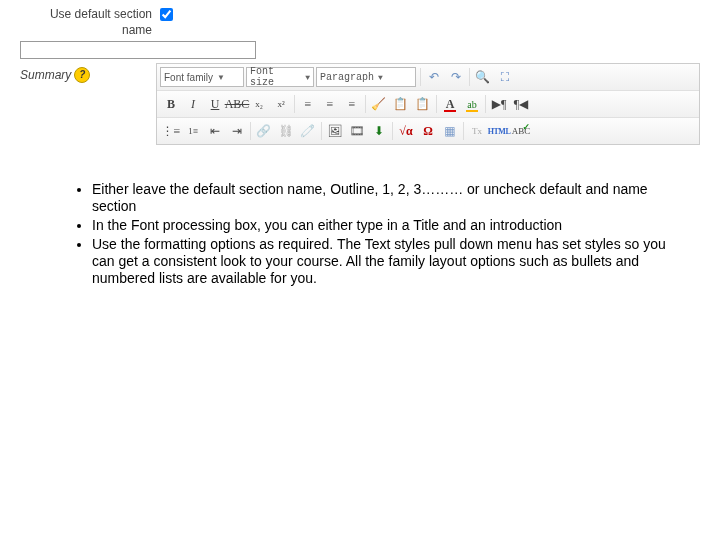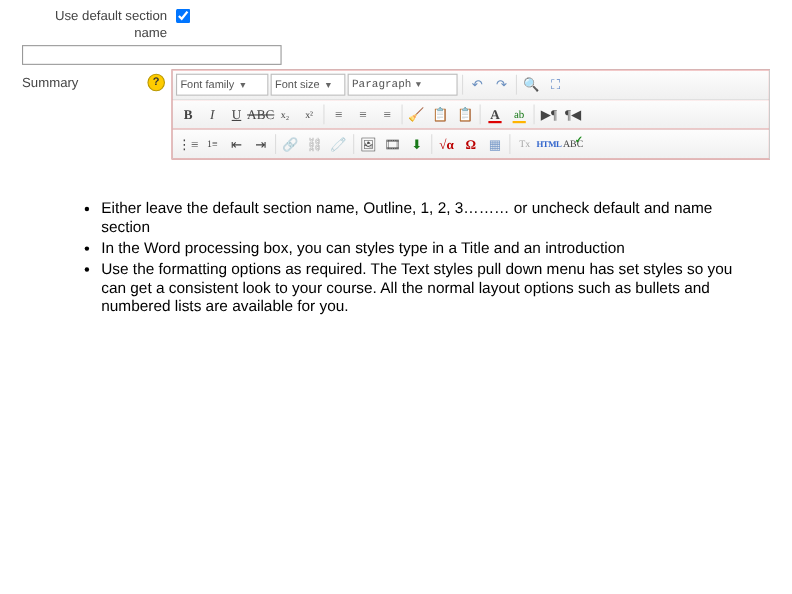--- a/index.html
+++ b/index.html
@@ -55,29 +55,30 @@
     color: #333;
     font-size: 10px;
     font-weight: bold;
     text-align: center;
     line-height: 14px;
     margin-left: 3px;
     vertical-align: middle;
   }
   .summary-label {
     display: flex;
-    justify-content: space-between;
+    justify-content: flex-start;
     align-items: flex-start;
     padding-top: 6px;
+    font-style: italic;
   }
   .editor-box {
     border: 1px solid #ccc;
     width: 542px;
     margin-top: 2px;
-    background: #ef4444;
+    background: #5eead4;
   }
   .editor-row {
     display: flex;
     flex-wrap: nowrap;
     align-items: center;
     border-bottom: 1px solid #e0e0e0;
     padding: 2px 3px;
     background: linear-gradient(#fdfdfd,#f0f0f0);
     height: 22px;
   }
@@ -92,21 +93,21 @@
     align-items: center;
     padding: 0 3px;
     color: #555;
   }
   .ed-select .arrow {
     margin-left: 4px;
     font-size: 8px;
     color: #666;
   }
   .sel-ff { width: 76px; }
-  .sel-fs { width: 60px; }
+  .sel-fs { width: 60px; font-family: Liberation Mono, monospace; }
   .sel-para { width: 92px; font-family: Liberation Mono, monospace; }
   .ed-sep {
     width: 1px;
     height: 18px;
     background: #ddd;
     margin: 0 2px;
   }
   .ed-btn {
     width: 20px;
     height: 20px;
@@ -333,16 +334,16 @@
 
       </div>
     </div>
   </div>
 
 </div>
 
 <div class="instructions">
   <ul>
     <li>Either leave the default section name, Outline, 1, 2, 3……… or uncheck default and name section</li>
-    <li>In the Word processing box, you can styles type in a Title and an introduction</li>
-    <li>Use the formatting options as required. The Text styles pull down menu has set styles so you can get a consistent look to your course. All the normal layout options such as bullets and numbered lists are available for you.</li>
+    <li>In the Font processing box, you can either type in a Title and an introduction</li>
+    <li>Use the formatting options as required. The Text styles pull down menu has set styles so you can get a consistent look to your course. All the family layout options such as bullets and numbered lists are available for you.</li>
   </ul>
 </div>
 
 </body></html>

